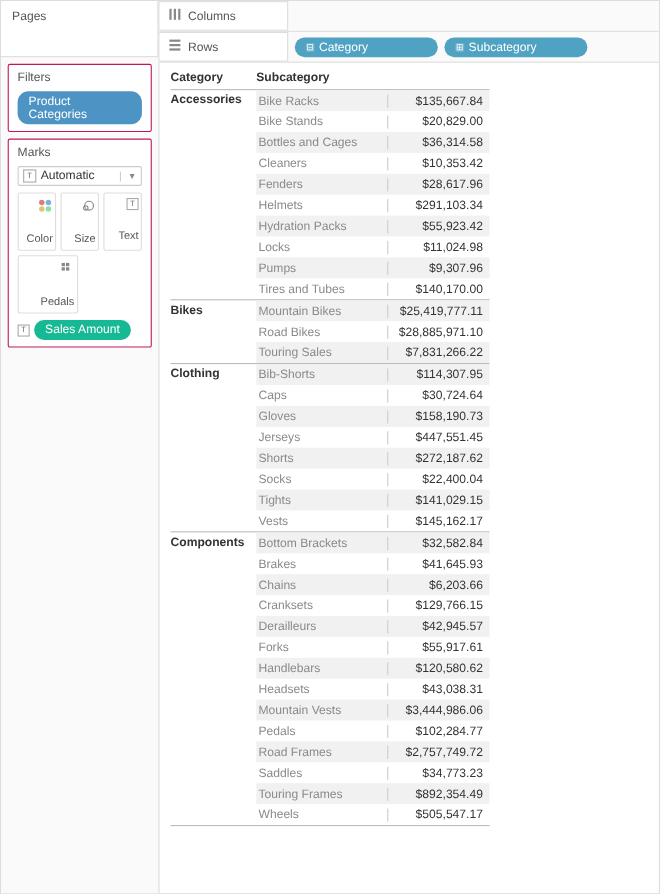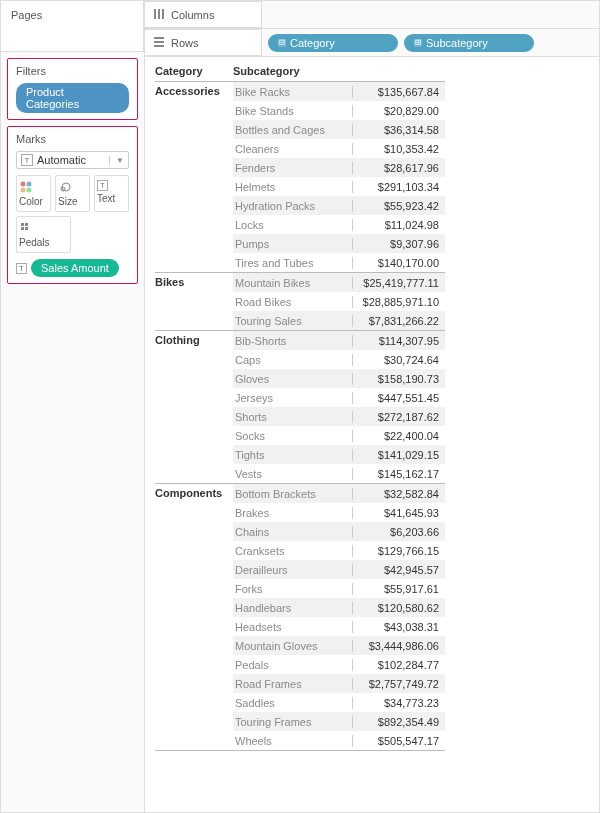--- a/index.html
+++ b/index.html
@@ -7,21 +7,21 @@
 .container { display: flex; height: 100%; border: 1px solid #ddd; }
 .left-panel { width: 144px; border-right: 1px solid #ddd; background: #fafafa; padding: 0; }
 .card { border: 1px solid #be185d; border-radius: 2px; margin: 6px; background: #fff; padding: 6px 8px; }
 .card-title { color: #555; font-size: 11px; margin-bottom: 6px; }
 .pill { display: inline-block; background: #4d94c4; color: #fff; padding: 3px 10px; border-radius: 10px; font-size: 11px; }
 .pill-green { display: inline-flex; align-items: center; background: #17b994; color: #fff; padding: 3px 10px; border-radius: 10px; font-size: 11px; gap: 4px; }
 .marks-dropdown { display: flex; align-items: center; border: 1px solid #ccc; border-radius: 2px; padding: 2px 4px; margin-bottom: 6px; background: #fff; justify-content: flex-end; }
 .marks-dropdown .t-icon { border: 1px solid #aaa; width: 12px; height: 12px; display: inline-flex; align-items: center; justify-content: center; font-size: 7px; margin-right: 4px; color: #666; }
 .marks-dropdown .arrow { margin-left: auto; border-left: 1px solid #ccc; padding-left: 6px; color: #888; font-size: 8px; }
 .mark-grid { display: grid; grid-template-columns: 1fr 1fr 1fr; gap: 4px; margin-bottom: 4px; }
-.mark-cell { border: 1px solid #ddd; border-radius: 2px; padding: 4px 2px; display: flex; flex-direction: column; align-items: flex-start; gap: 2px; font-size: 10px; color: #555; cursor: pointer; background:#fff;}
+.mark-cell { border: 1px solid #ddd; border-radius: 2px; padding: 4px 2px; display: flex; flex-direction: column; align-items: flex-end; gap: 18px; font-size: 10px; color: #555; cursor: pointer; background:#fff;}
 .mark-cell svg, .mark-cell .mark-icon { height: 14px; width: 14px; }
 .mark-grid2 { display: grid; grid-template-columns: 1fr 1fr; gap: 4px; margin-bottom:6px;}
 .pages-card { border: 1px solid #ddd; margin: 0 0 6px 0; background:#fff; padding: 8px 10px 24px 10px; border-top:none; border-left:none;}
 .right-panel { flex: 1; display: flex; flex-direction: column; }
 .shelf-row { display: flex; align-items: center; border-bottom: 1px solid #ddd; background: #fafafa; height: 28px; }
 .shelf-label { width: 118px; display: flex; align-items: center; gap: 6px; padding-left: 8px; color: #555; border-right:1px solid #ddd; height:100%; background:#fff; border:1px solid #ddd; margin:-1px 6px -1px -1px;}
 .shelf-pills { display: flex; gap: 6px; align-items: center; flex:1; }
 .field-pill { background: #4fa2c2; color: #fff; padding: 3px 10px; border-radius: 10px; font-size: 11px; display: inline-flex; align-items: center; gap: 4px; min-width:130px;}
 .field-pill .box { width:8px; height:8px; display:inline-flex; align-items:center; justify-content:center; font-size:8px; background:rgba(255,255,255,0.2); border-radius:1px;}
 .viz { flex:1; overflow:auto; padding: 6px 10px; }
@@ -271,21 +271,21 @@
                 </div>
                 <div class="data-row alt">
                   <div class="sub-cell">Handlebars</div>
                   <div class="val-cell">$120,580.62</div>
                 </div>
                 <div class="data-row">
                   <div class="sub-cell">Headsets</div>
                   <div class="val-cell">$43,038.31</div>
                 </div>
                 <div class="data-row alt">
-                  <div class="sub-cell">Mountain Gloves</div>
+                  <div class="sub-cell">Mountain Vests</div>
                   <div class="val-cell">$3,444,986.06</div>
                 </div>
                 <div class="data-row">
                   <div class="sub-cell">Pedals</div>
                   <div class="val-cell">$102,284.77</div>
                 </div>
                 <div class="data-row alt">
                   <div class="sub-cell">Road Frames</div>
                   <div class="val-cell">$2,757,749.72</div>
                 </div>

